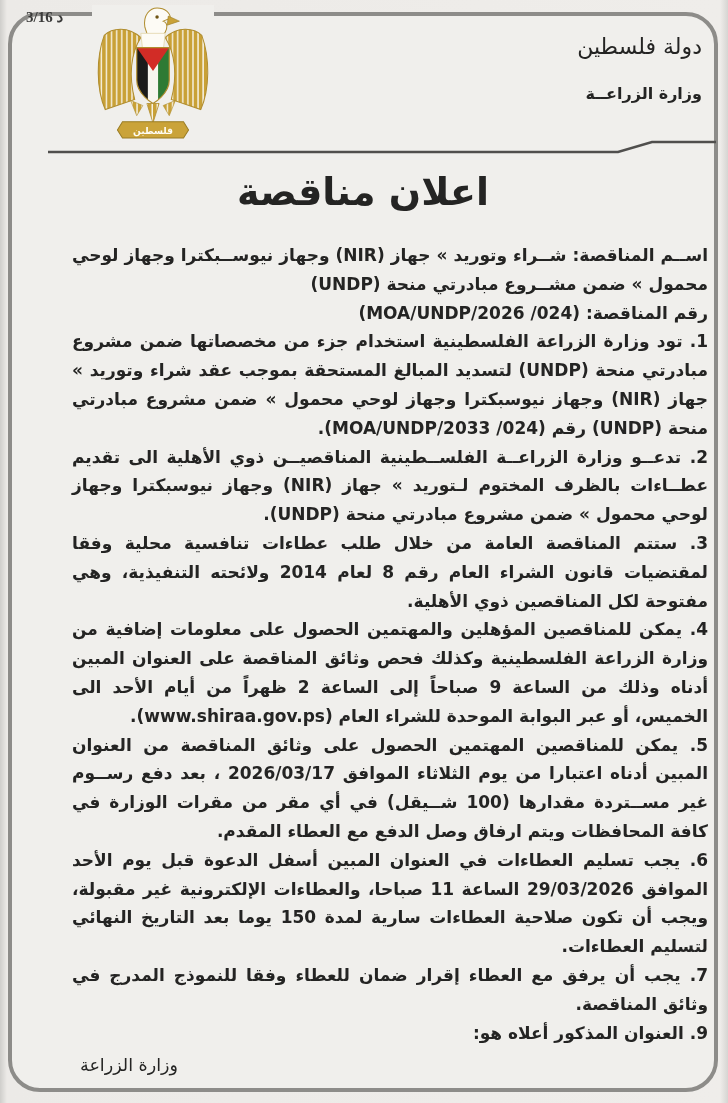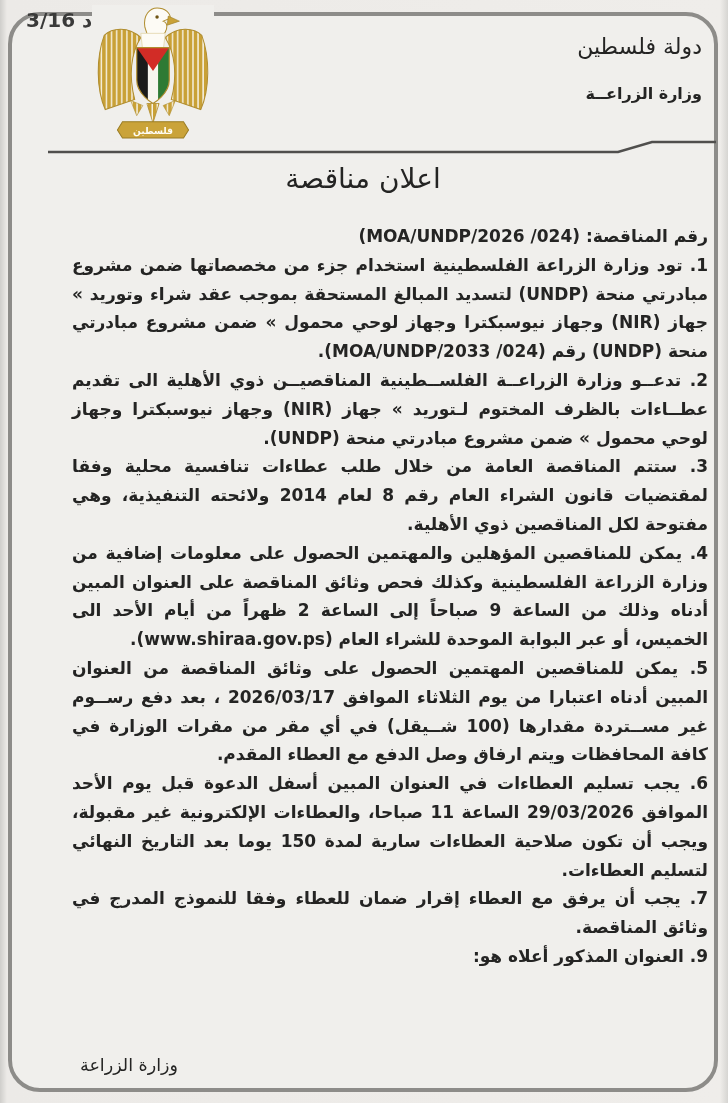--- a/index.html
+++ b/index.html
@@ -7,28 +7,28 @@
     width:728px;height:1103px;position:relative;overflow:hidden;
     background:linear-gradient(90deg,#cfcecb 0px,#eceae7 7px,#efedea 720px,#d6d5d2 728px);
     font-family:"DejaVu Sans", sans-serif;
     color:#242423;
   }
   .frame{
     position:absolute;left:8px;top:12px;width:702px;height:1072px;
     border:4px solid #8d8c89;border-radius:32px;background:#f0efec;
   }
   .corner-mark{
-    position:absolute;top:8px;left:26px;font-size:20px;font-weight:bold;color:#3a3a39;z-index:5;
+    position:absolute;top:8px;left:26px;font-size:15px;font-weight:bold;color:#3a3a39;z-index:5;font-family:Liberation Serif, serif;
   }
   .emblem{position:absolute;top:4px;left:92px;width:122px;height:138px;z-index:4;}
   .state-name{position:absolute;top:34px;right:26px;font-size:22px;font-weight:normal;z-index:3;}
   .ministry-name{position:absolute;top:84px;right:26px;font-size:16px;font-weight:bold;z-index:3;margin-left:33px;}
   .hsep{position:absolute;top:136px;left:0;width:728px;height:22px;z-index:2;}
   .doc{position:absolute;top:150px;right:16px;left:14px;z-index:3;}
-  .title{font-size:28px;font-weight:normal;text-align:center;margin:12px 0 27px 0;}
+  .title{font-size:38px;font-weight:bold;text-align:center;margin:20px 0 27px 0;}
   .bodytext p{
     font-size:17px;font-weight:bold;line-height:28.8px;
     text-align:justify;margin:0;padding:0 4px 0 58px;
   }
   .bodytext p.line{text-align:right;}
   .sig{position:absolute;top:1055px;left:80px;font-size:17.5px;font-weight:normal;z-index:5;}
 </style>
 </head>
 <body>
 
@@ -71,20 +71,21 @@
 <div class="ministry-name">وزارة الزراعــة</div>
 
 <svg class="hsep" viewBox="0 0 728 22" xmlns="http://www.w3.org/2000/svg">
   <polyline points="48,16 618,16 652,6 716,6" fill="none" stroke="#504f4d" stroke-width="2.4"></polyline>
 </svg>
 
 <div class="doc">
   <div class="title">اعلان مناقصة</div>
 
   <div class="bodytext">
+    <p>اســم المناقصة: شــراء وتوريد » جهاز (NIR) وجهاز نيوســبكترا وجهاز لوحي محمول » ضمن مشــروع مبادرتي منحة (UNDP)</p>
     <p class="line">رقم المناقصة: (024/ MOA/UNDP/2026)</p>
 
     <p>1. تود وزارة الزراعة الفلسطينية استخدام جزء من مخصصاتها ضمن مشروع مبادرتي منحة (UNDP) لتسديد المبالغ المستحقة بموجب عقد شراء وتوريد » جهاز (NIR) وجهاز نيوسبكترا وجهاز لوحي محمول » ضمن مشروع مبادرتي منحة (UNDP) رقم (024/ MOA/UNDP/2033).</p>
     <p>2. تدعــو وزارة الزراعــة الفلســطينية المناقصيــن ذوي الأهلية الى تقديم عطــاءات بالظرف المختوم لـتوريد » جهاز (NIR) وجهاز نيوسبكترا وجهاز لوحي محمول » ضمن مشروع مبادرتي منحة (UNDP).</p>
     <p>3. ستتم المناقصة العامة من خلال طلب عطاءات تنافسية محلية وفقا لمقتضيات قانون الشراء العام رقم 8 لعام 2014 ولائحته التنفيذية، وهي مفتوحة لكل المناقصين ذوي الأهلية.</p>
     <p>4. يمكن للمناقصين المؤهلين والمهتمين الحصول على معلومات إضافية من وزارة الزراعة الفلسطينية وكذلك فحص وثائق المناقصة على العنوان المبين أدناه وذلك من الساعة 9 صباحاً إلى الساعة 2 ظهراً من أيام الأحد الى الخميس، أو عبر البوابة الموحدة للشراء العام (www.shiraa.gov.ps).</p>
     <p>5. يمكن للمناقصين المهتمين الحصول على وثائق المناقصة من العنوان المبين أدناه اعتبارا من يوم الثلاثاء الموافق 2026/03/17 ، بعد دفع رســوم غير مســتردة مقدارها (100 شــيقل) في أي مقر من مقرات الوزارة في كافة المحافظات ويتم ارفاق وصل الدفع مع العطاء المقدم.</p>
     <p>6. يجب تسليم العطاءات في العنوان المبين أسفل الدعوة قبل يوم الأحد الموافق 29/03/2026 الساعة 11 صباحا، والعطاءات الإلكترونية غير مقبولة، ويجب أن تكون صلاحية العطاءات سارية لمدة 150 يوما بعد التاريخ النهائي لتسليم العطاءات.</p>
     <p>7. يجب أن يرفق مع العطاء إقرار ضمان للعطاء وفقا للنموذج المدرج في وثائق المناقصة.</p>
     <p>9. العنوان المذكور أعلاه هو:</p>

